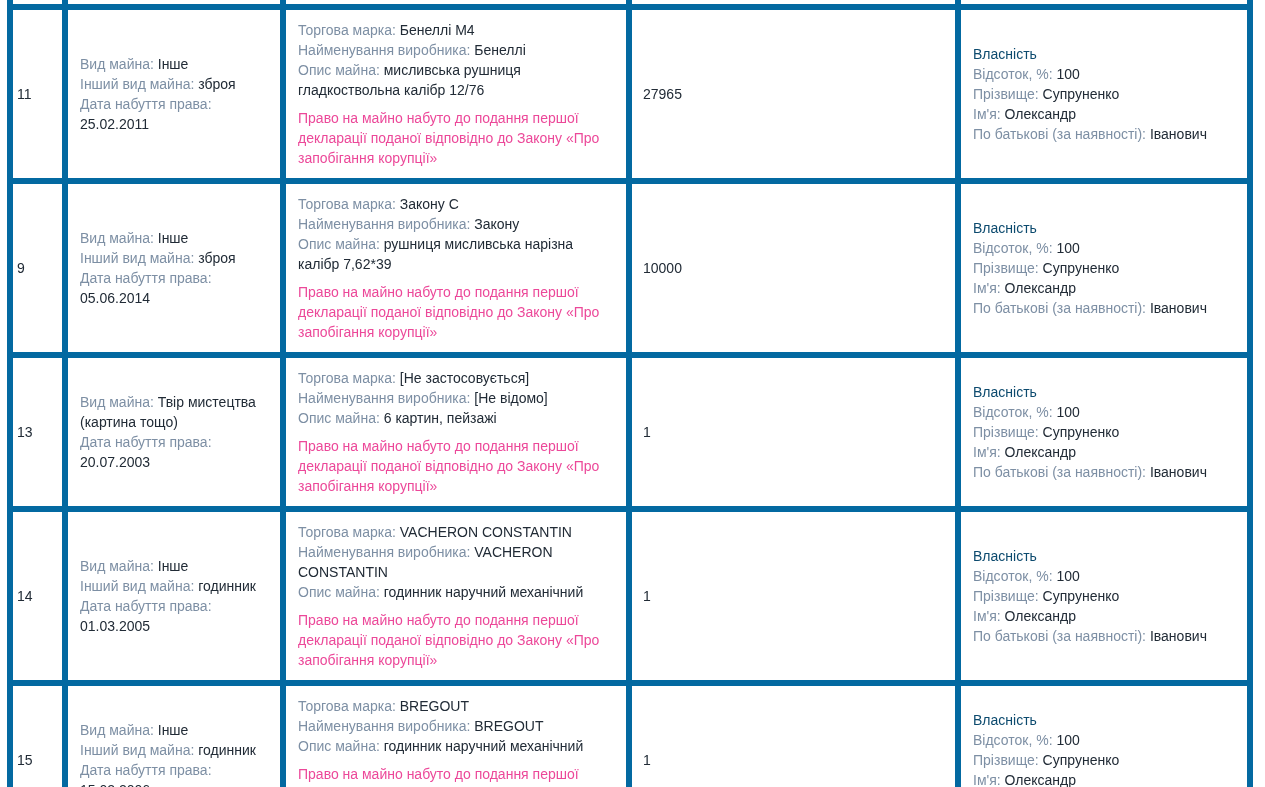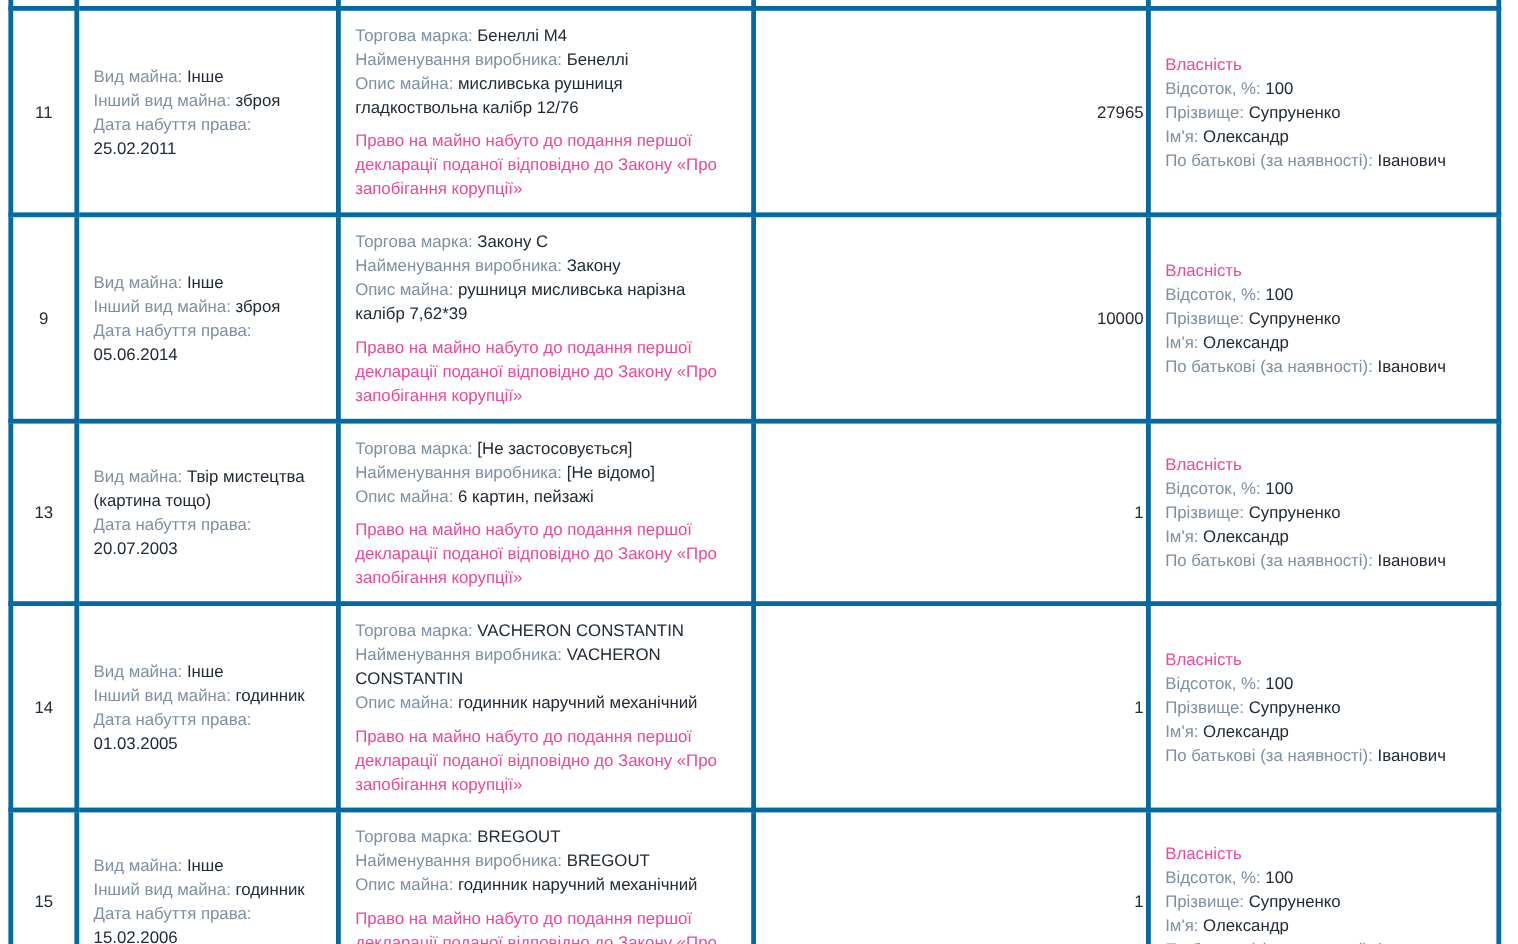--- a/index.html
+++ b/index.html
@@ -21,44 +21,44 @@
     table-layout: fixed;
     width: 1240px;
   }
   col.c1 { width: 55px; }
   col.c2 { width: 218px; }
   col.c3 { width: 346px; }
   col.c4 { width: 329px; }
   col.c5 { width: 292px; }
 
   td {
-    border: 4px solid #0369a1;
+    border: 6px solid #0369a1;
     vertical-align: middle;
     padding: 10px 12px;
     font-size: 14px;
     line-height: 20px;
     color: #212b36;
     background: #ffffff;
   }
   tr.partial td { border-top: none; padding: 0; height: 7px; }
   tr.hA { height: 165px; }
   tr.hB { height: 166px; }
   tr.hC { height: 149px; }
 
-  td.c-num { text-align: center; padding: 19px 4px; }
+  td.c-num { text-align: left; padding: 19px 4px; }
   td.c-type { padding: 10px 4px 10px 12px; margin-left: 37px; }
   td.c-item { padding: 10px 10px 10px 12px; }
-  td.c-val  { padding: 10px 2px 10px 11px; text-align: right; }
+  td.c-val  { padding: 10px 2px 10px 11px; }
   td.c-rights { padding: 10px 10px 10px 12px; }
 
   .field { margin: 0; }
   .lbl { color: #7d8fa4; }
   .val { color: #212b36; }
   .note { margin: 8px 0 0 0; color: #ec4899; }
-  .own-type { color: #ec4899; }
+  .own-type { color: #0c4a6e; }
 </style>
 </head>
 <body>
 
 <div class="table-wrap">
 <table class="decl">
   <colgroup>
         <col class="c1">
         <col class="c2">
         <col class="c3">

